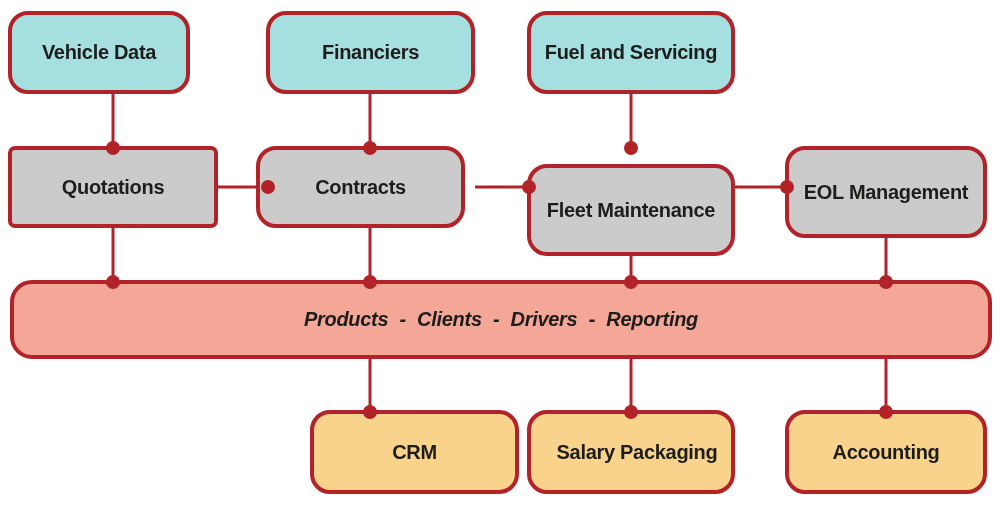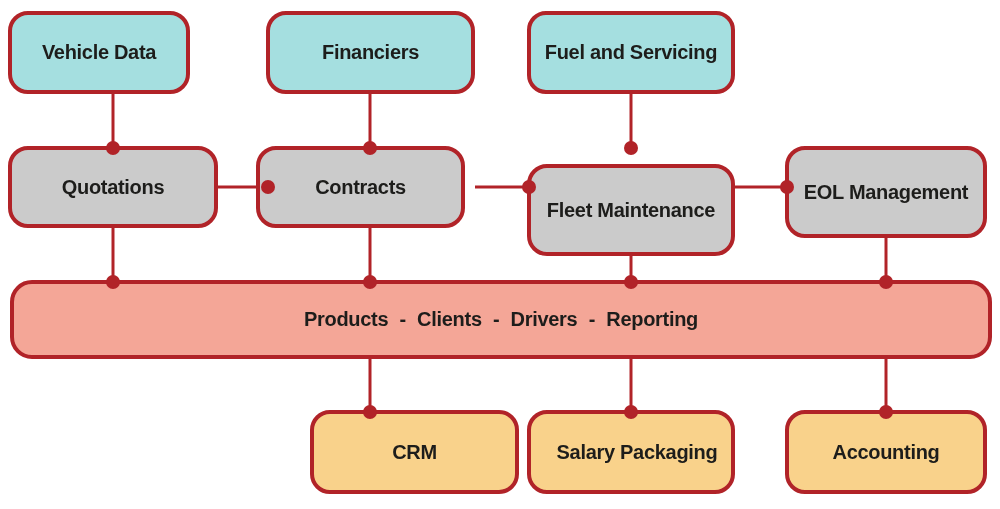--- a/index.html
+++ b/index.html
@@ -41,31 +41,31 @@
     justify-content: center;
     z-index: 1;
     font-weight: 700;
     font-size: 20px;
     letter-spacing: -0.3px;
     color: var(--text, #1d1d1b);
     text-align: center;
   }
   .node-top    { background: var(--top-fill, #a5dfe0); }
   .node-mid    { background: var(--middle-fill, #cbcbcb); }
-  .node-band   { background: var(--band-fill, #f4a697); border-radius: 22px; }
+  .node-band   { background: var(--band-fill, #f4a697); border-radius: 22px; font-style: italic; }
   .node-bottom { background: var(--bottom-fill, #f9d28b); }
   .node-band .band-label { word-spacing: 6px; }
 
   
   #vehicle-data       { left: 8px;   top: 11px;  width: 182px; height: 83px; }
   #financiers         { left: 266px; top: 11px;  width: 209px; height: 83px; text-align: right; }
-  #fuel-and-servicing { left: 527px; top: 11px;  width: 208px; height: 83px; border-radius: 19px; }
+  #fuel-and-servicing { left: 527px; top: 11px;  width: 208px; height: 83px; }
 
   
-  #quotations         { left: 8px;   top: 146px; width: 210px; height: 82px; }
+  #quotations         { left: 8px;   top: 146px; width: 210px; height: 82px; border-radius: 7px; }
   #contracts          { left: 256px; top: 146px; width: 209px; height: 82px; }
   #fleet-maintenance  { left: 527px; top: 164px; width: 208px; height: 92px; }
   #eol-management     { left: 785px; top: 146px; width: 202px; height: 92px; }
 
   
   #core-band          { left: 10px;  top: 280px; width: 982px; height: 79px; }
 
   
   #crm                { left: 266px; top: 410px; width: 209px; height: 84px; margin-left: 44px; }
   #salary-packaging   { left: 527px; top: 410px; width: 208px; height: 84px; padding-left: 12px; }

